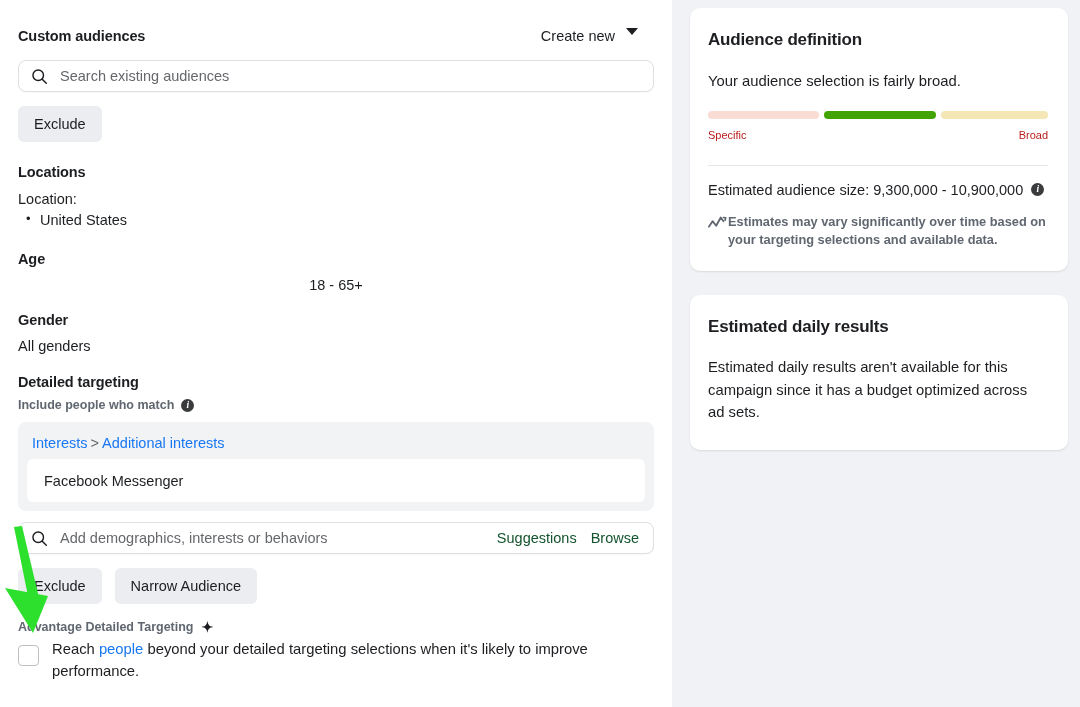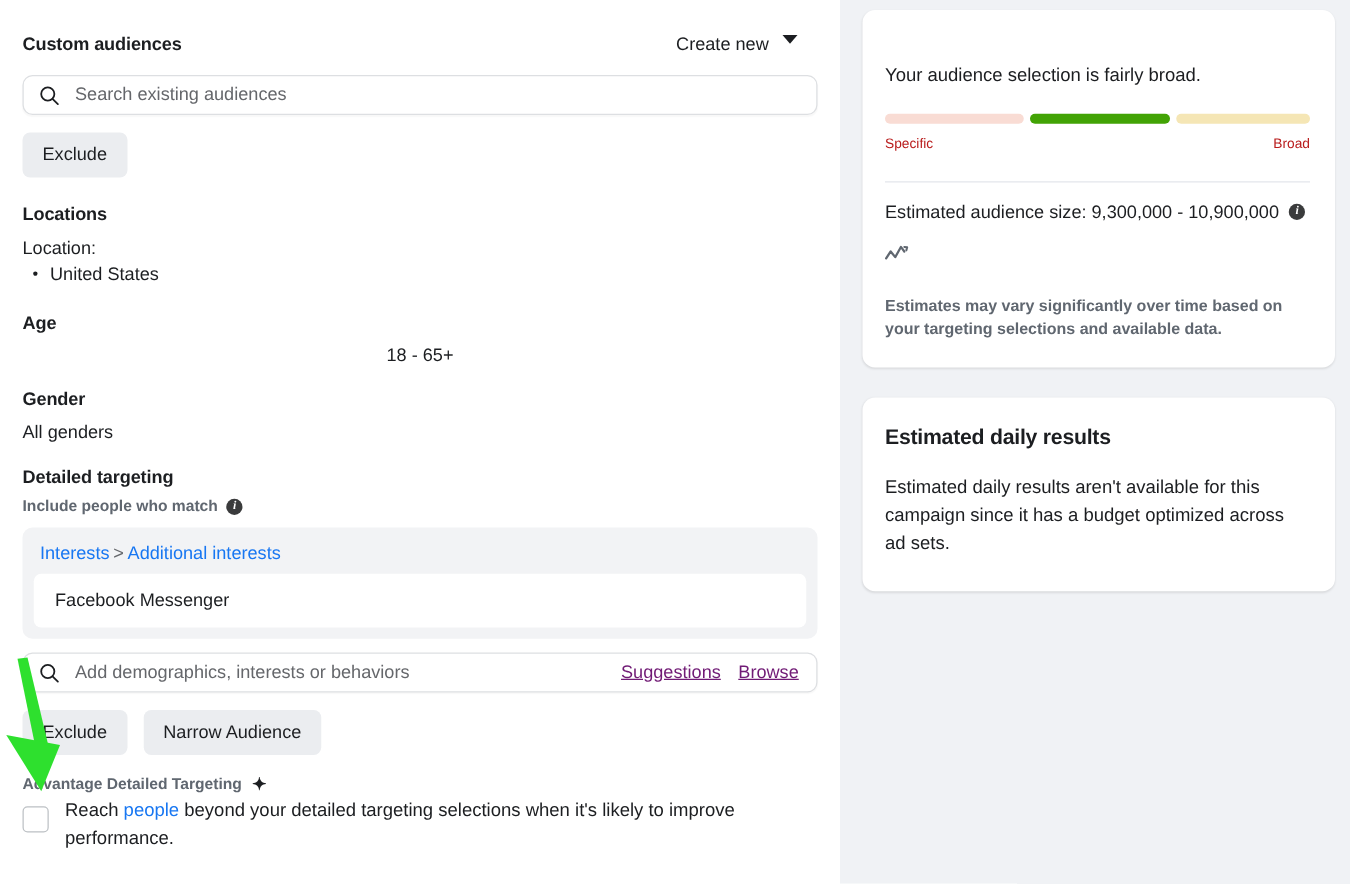--- a/index.html
+++ b/index.html
@@ -50,21 +50,21 @@
     border-radius: 8px;
     background: #ffffff;
     padding: 0 12px;
     box-shadow: 0 1px 1px rgba(0,0,0,0.03);
   }
   .search-box .mag { flex: 0 0 auto; margin-right: 12px; display:flex; }
   .search-box .ph {
     font-size: 14.5px; color: #65676b; flex: 1 1 auto;
     white-space: nowrap; overflow: hidden;
   }
-  .sb-actions { display: flex; gap: 14px; font-size: 14.5px; color: #701a75; padding-right: 2px; text-decoration: underline;}
+  .sb-actions { display: flex; gap: 14px; font-size: 14.5px; color: #14532d; padding-right: 2px;}
   .sb-actions span { cursor: pointer; }
 
   
   .chip {
     display: inline-flex; align-items: center; justify-content: center;
     height: 36px; padding: 0 16px;
     background: #ebedf0; color: #1c1e21;
     border: none; border-radius: 6px;
     font-size: 14.5px; font-family: inherit;
     cursor: pointer; white-space: nowrap;
@@ -157,21 +157,21 @@
   .meter .seg { height: 8px; border-radius: 5px; }
   .meter-labels {
     display: flex; justify-content: space-between;
     font-size: 11px; color: #b91c1c;
   }
   .divider { height: 1px; background: #e4e6eb; }
   .est-line {
     display: flex; align-items: center; gap: 8px;
     font-size: 14.5px; color: #1c1e21;
   }
-  .note-row { display: flex; align-items: flex-start; gap: 20px; flex-direction: column; }
+  .note-row { display: flex; align-items: flex-start; gap: 0; }
   .note-text {
     font-size: 12.8px; font-weight: bold; color: #606770; line-height: 1.42;
   }
 
   
   .arrow-overlay {
     position: absolute; left: 0; top: 518px;
     width: 70px; height: 125px;
     pointer-events: none;
   }
@@ -274,20 +274,21 @@
           <span>Reach </span><a>people</a><span> beyond your detailed targeting selections when it's likely to improve performance.</span>
         </div>
       </div>
     </div>
 
   </div>
 
   <div class="right-col">
 
     <div class="card">
+      <div class="card-title">Audience definition</div>
       <div class="card-body" style="margin-top:20px;">Your audience selection is fairly broad.</div>
 
       <div class="meter" style="margin-top:18px;">
         <span class="seg" style="flex:3.0; background:#f9dcd4;"></span>
         <span class="seg" style="flex:3.05; background:#42a305;"></span>
         <span class="seg" style="flex:2.9; background:#f5e6b5;"></span>
       </div>
       <div class="meter-labels" style="margin-top:10px;">
         <span>Specific</span>
         <span>Broad</span>

